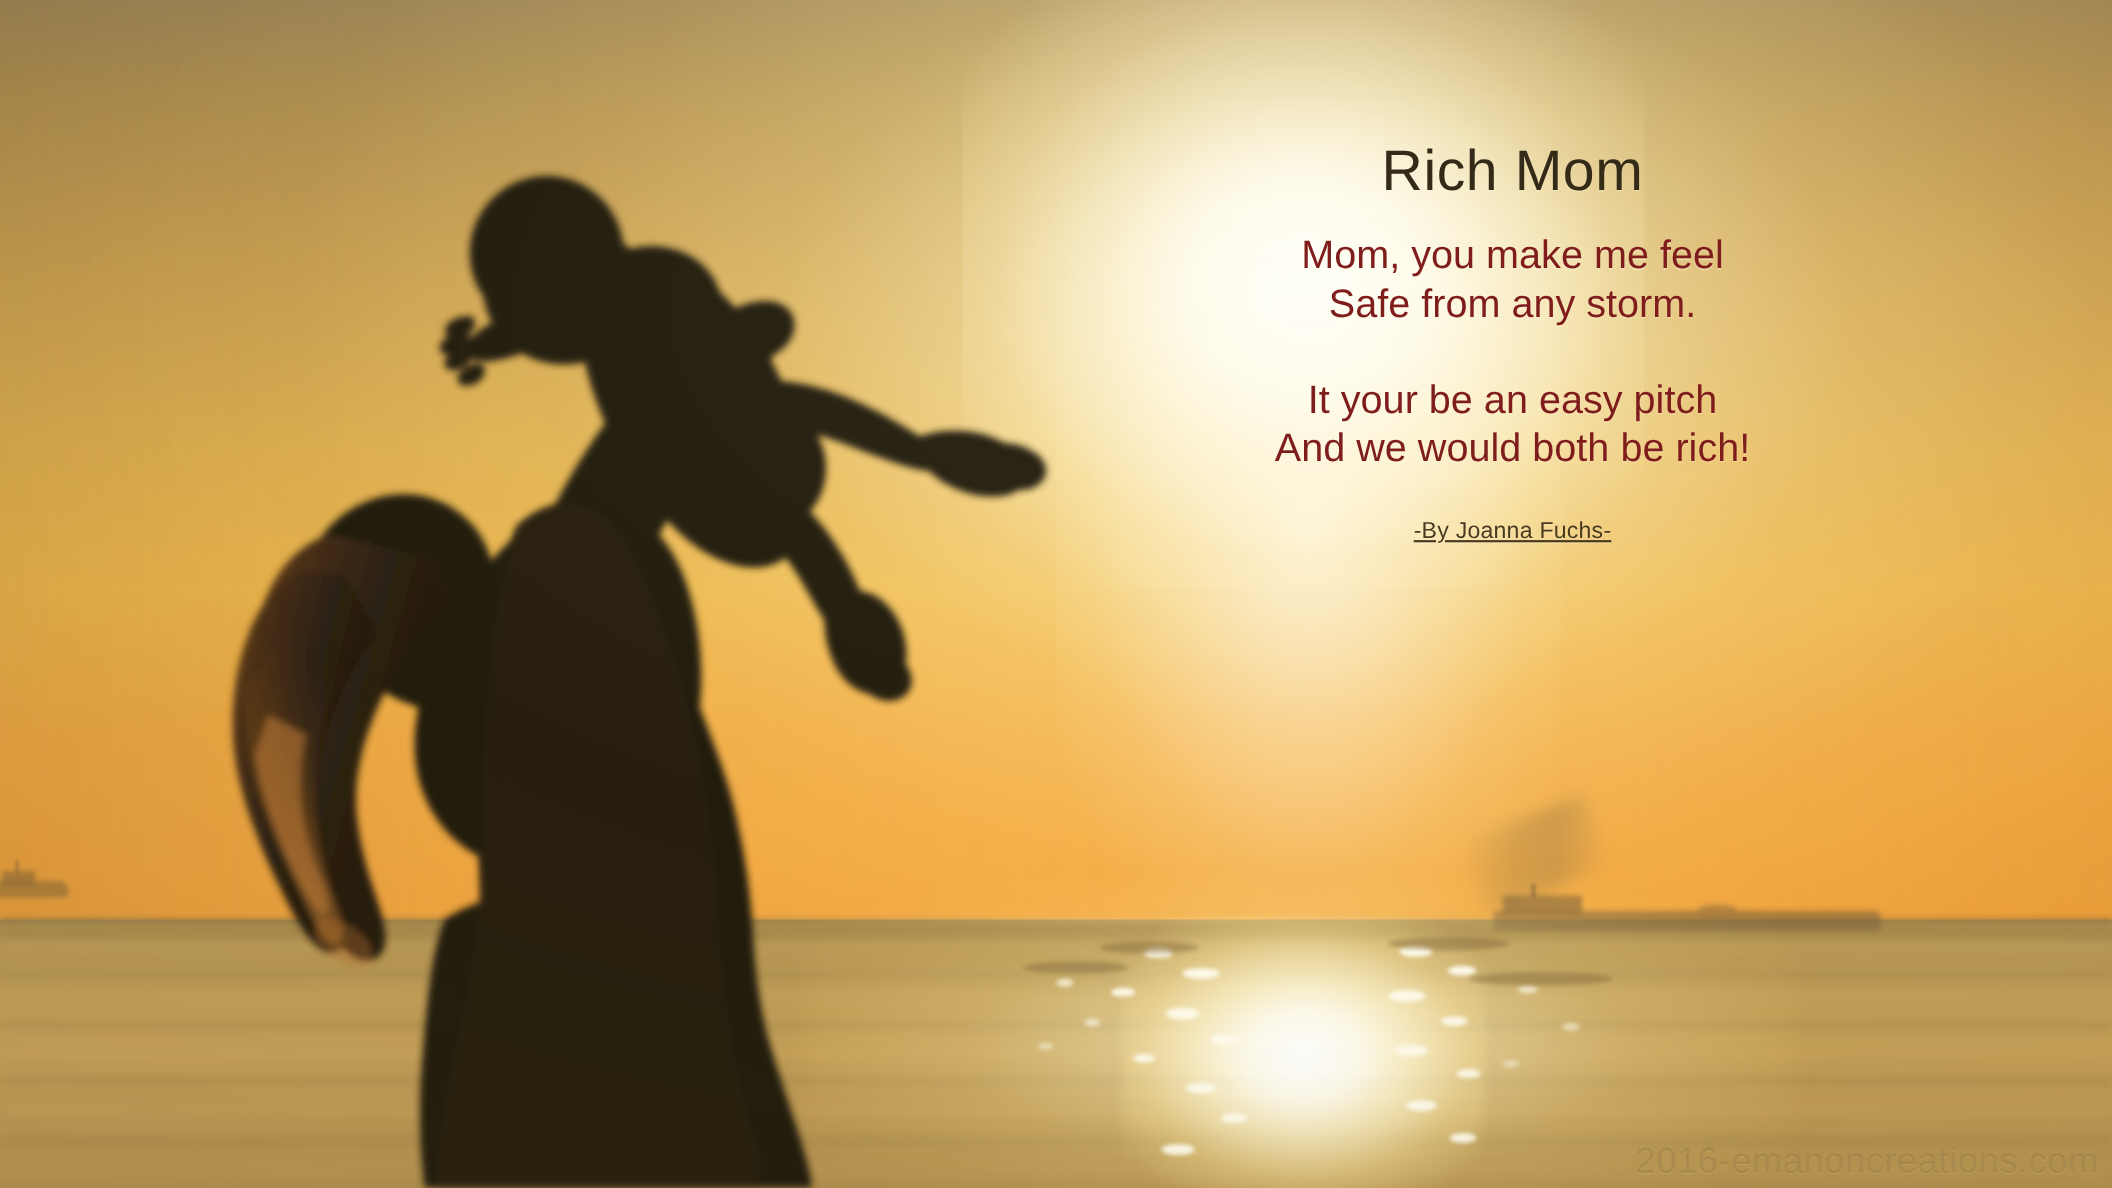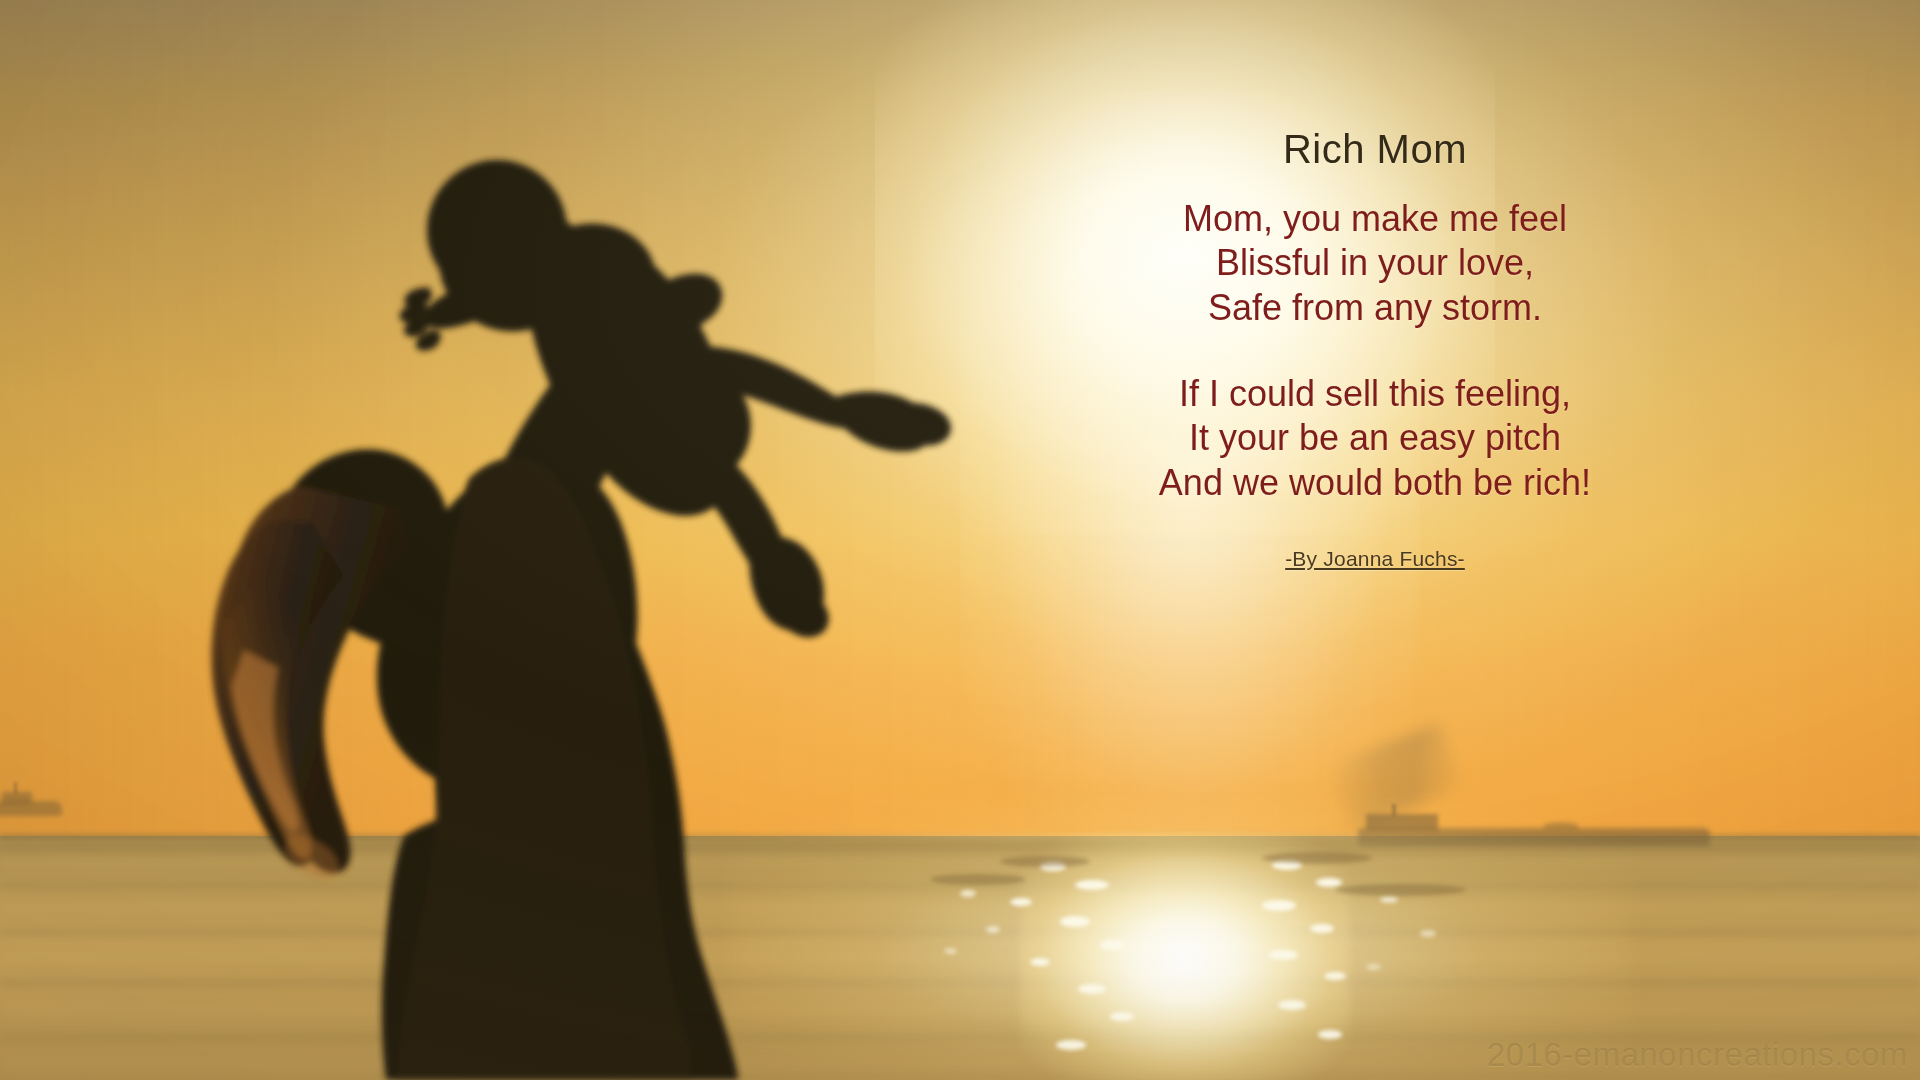--- a/index.html
+++ b/index.html
@@ -264,21 +264,21 @@
     position: absolute;
     left: 1040px;
     top: 128px;
     width: 670px;
     text-align: center;
     color: #3a2f1c;
     text-shadow: 0 1px 1px rgba(255,248,220,0.35);
     user-select: text;
   }
   .poem-title {
-    font-size: 40px;
+    font-size: 52px;
     font-weight: 400;
     line-height: 1.08;
     letter-spacing: 0.5px;
     margin: 0 0 26px 0;
     color: #342a18;
   }
   .stanza {
     font-size: 36px;
     line-height: 1.23;
     color: #7f1d1d;
@@ -671,28 +671,26 @@
     </svg>
   </div>
 
   <div class="grade"></div>
 
   <div class="poem">
     <div class="poem-title">Rich Mom</div>
 
     <div class="stanza">
       <span class="ln">Mom, you make me feel</span>
-      <span class="ln">Blissful in your love,</span>
       <span class="ln">Safe from any storm.</span>
     </div>
 
     <div class="stanza-gap"></div>
 
     <div class="stanza">
-      <span class="ln">If I could sell this feeling,</span>
       <span class="ln">It your be an easy pitch</span>
       <span class="ln">And we would both be rich!</span>
     </div>
 
     <div class="poem-credit">-By Joanna Fuchs-</div>
   </div>
 
   <div class="watermark">2016-emanoncreations.com</div>
 
 </div>

